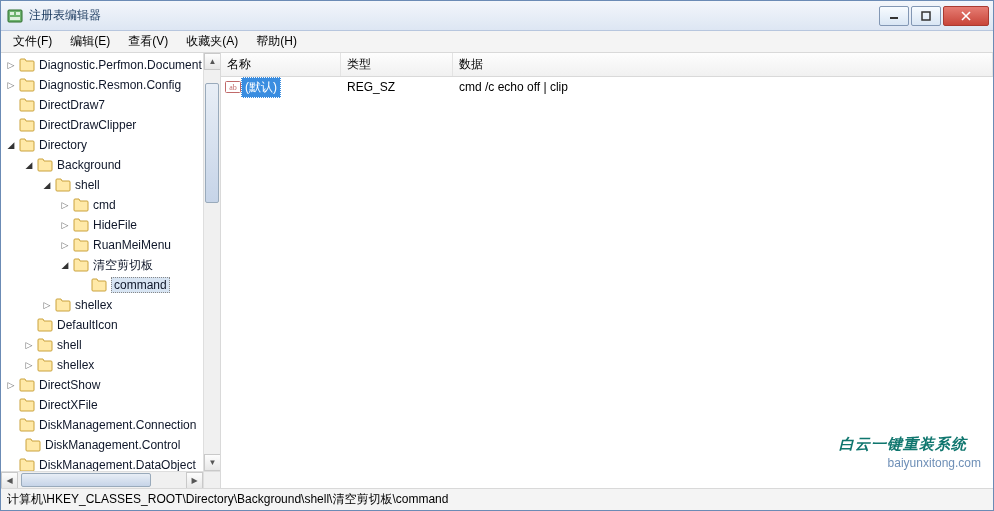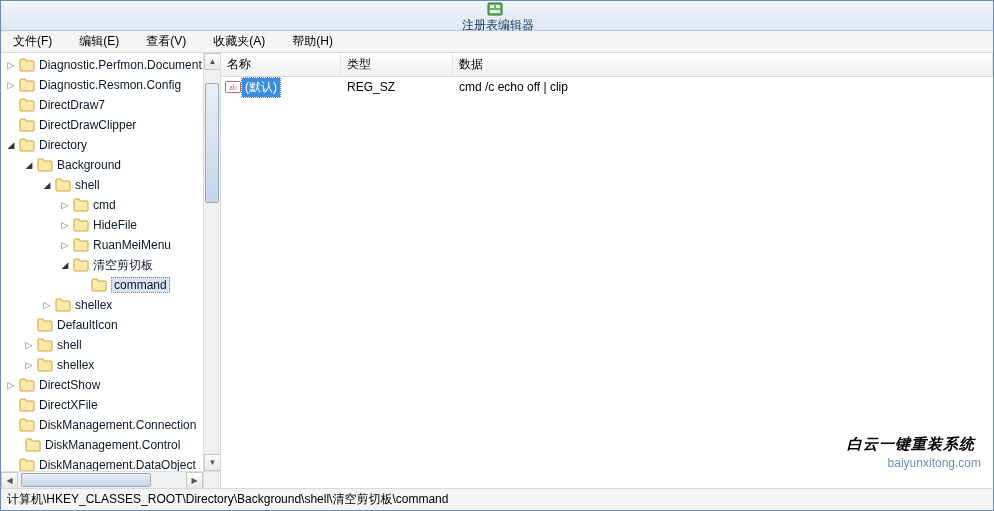--- a/index.html
+++ b/index.html
@@ -1,27 +1,27 @@
 <!DOCTYPE html>
 <html><head>
 <meta charset="utf-8">
 <style>
   * { box-sizing: border-box; margin: 0; padding: 0; }
   html, body { width: 994px; height: 511px; overflow: hidden; font-family: "Microsoft YaHei", "Segoe UI", Tahoma, sans-serif; font-size: 12px; background: #fff; }
   .window { width: 994px; height: 511px; display: flex; flex-direction: column; border: 1px solid #6b8bb5; background: #fff; }
   
-  .titlebar { height: 30px; background: linear-gradient(#f3f6fb, #dde6f3); display: flex; align-items: center; padding: 0 4px 0 6px; border-bottom: 1px solid #b7c6de; flex-direction: column; }
+  .titlebar { height: 30px; background: linear-gradient(#f3f6fb, #dde6f3); display: flex; align-items: center; padding: 0 4px 0 6px; border-bottom: 1px solid #b7c6de; }
   .titlebar .app-icon { width: 16px; height: 16px; margin-right: 6px; }
   .titlebar .title { flex: 1; color: #1b3a5f; font-size: 12px; }
   .win-controls { display: flex; gap: 0; }
   .win-btn { width: 30px; height: 20px; border: 1px solid #8297b4; border-radius: 2px; margin-left: 2px; display: flex; align-items: center; justify-content: center; background: linear-gradient(#f7fbff,#d9e6f4); cursor: default; font-size: 10px;}
   .win-btn.close { width: 46px; background: linear-gradient(#e67d73,#c8453a); border-color:#a93a31; color:#fff; }
   .win-btn svg { display:block; }
   
-  .menubar { height: 22px; background: #f4f4f4; border-bottom: 1px solid #d9d9d9; display: flex; align-items: center; padding: 0 4px; gap: 11px;}
+  .menubar { height: 22px; background: #f4f4f4; border-bottom: 1px solid #d9d9d9; display: flex; align-items: center; padding: 0 4px; gap: 2px;}
   .menu-item { padding: 2px 8px; color: #000; cursor: default; }
   
   .body { flex: 1; display: flex; min-height: 0; }
   .tree-pane { width: 220px; border-right: 1px solid #d9d9d9; overflow: hidden; position: relative; background: #fff; }
   .tree-scroll { height: 100%; overflow: hidden; }
   .tree { padding: 2px 0 2px 0; white-space: nowrap; }
   .tn { display: flex; align-items: center; height: 20px; padding-right: 4px; cursor: default; }
   .tn .exp { width: 12px; height: 12px; margin: 0 2px 0 0; display: inline-flex; align-items: center; justify-content: center; color: #6e6e6e; font-size: 9px; }
   .tn .exp.none { visibility: hidden; }
   .tn .folder { width: 16px; height: 14px; margin-right: 4px; flex-shrink:0;}
@@ -46,21 +46,21 @@
   .row { display:flex; align-items:center; height:20px; }
   .row.sel { }
   .row .c-name { width:120px; display:flex; align-items:center; padding-left:4px; }
   .row .c-name .val-icon { width:16px; height:16px; flex-shrink:0;}
   .row .c-name .nm { background:#3a8de0; color:#fff; padding:1px 3px; border:1px dotted #fff;}
   .row .c-type { width:112px; padding:0 6px; }
   .row .c-data { flex:1; padding:0 6px; }
   
   .status { height: 22px; border-top: 1px solid #d9d9d9; background:#f4f4f4; display:flex; align-items:center; padding:0 6px; font-size:12px; color:#000;}
   
-  .wm1 { position:absolute; right: 18px; bottom: 34px; font-size: 15px; font-weight:bold; color:#000000; letter-spacing:1px; font-style:italic;}
+  .wm1 { position:absolute; right: 26px; bottom: 34px; font-size: 15px; font-weight:bold; color:#0f766e; letter-spacing:1px; font-style:italic;}
   .wm2 { position:absolute; right: 12px; bottom: 18px; font-size: 12px; color:#6e8fb7; }
 </style>
 </head>
 <body>
 
 <div class="window">
 
   <div class="titlebar">
     <span class="app-icon">
       <svg width="16" height="16" viewBox="0 0 16 16">

